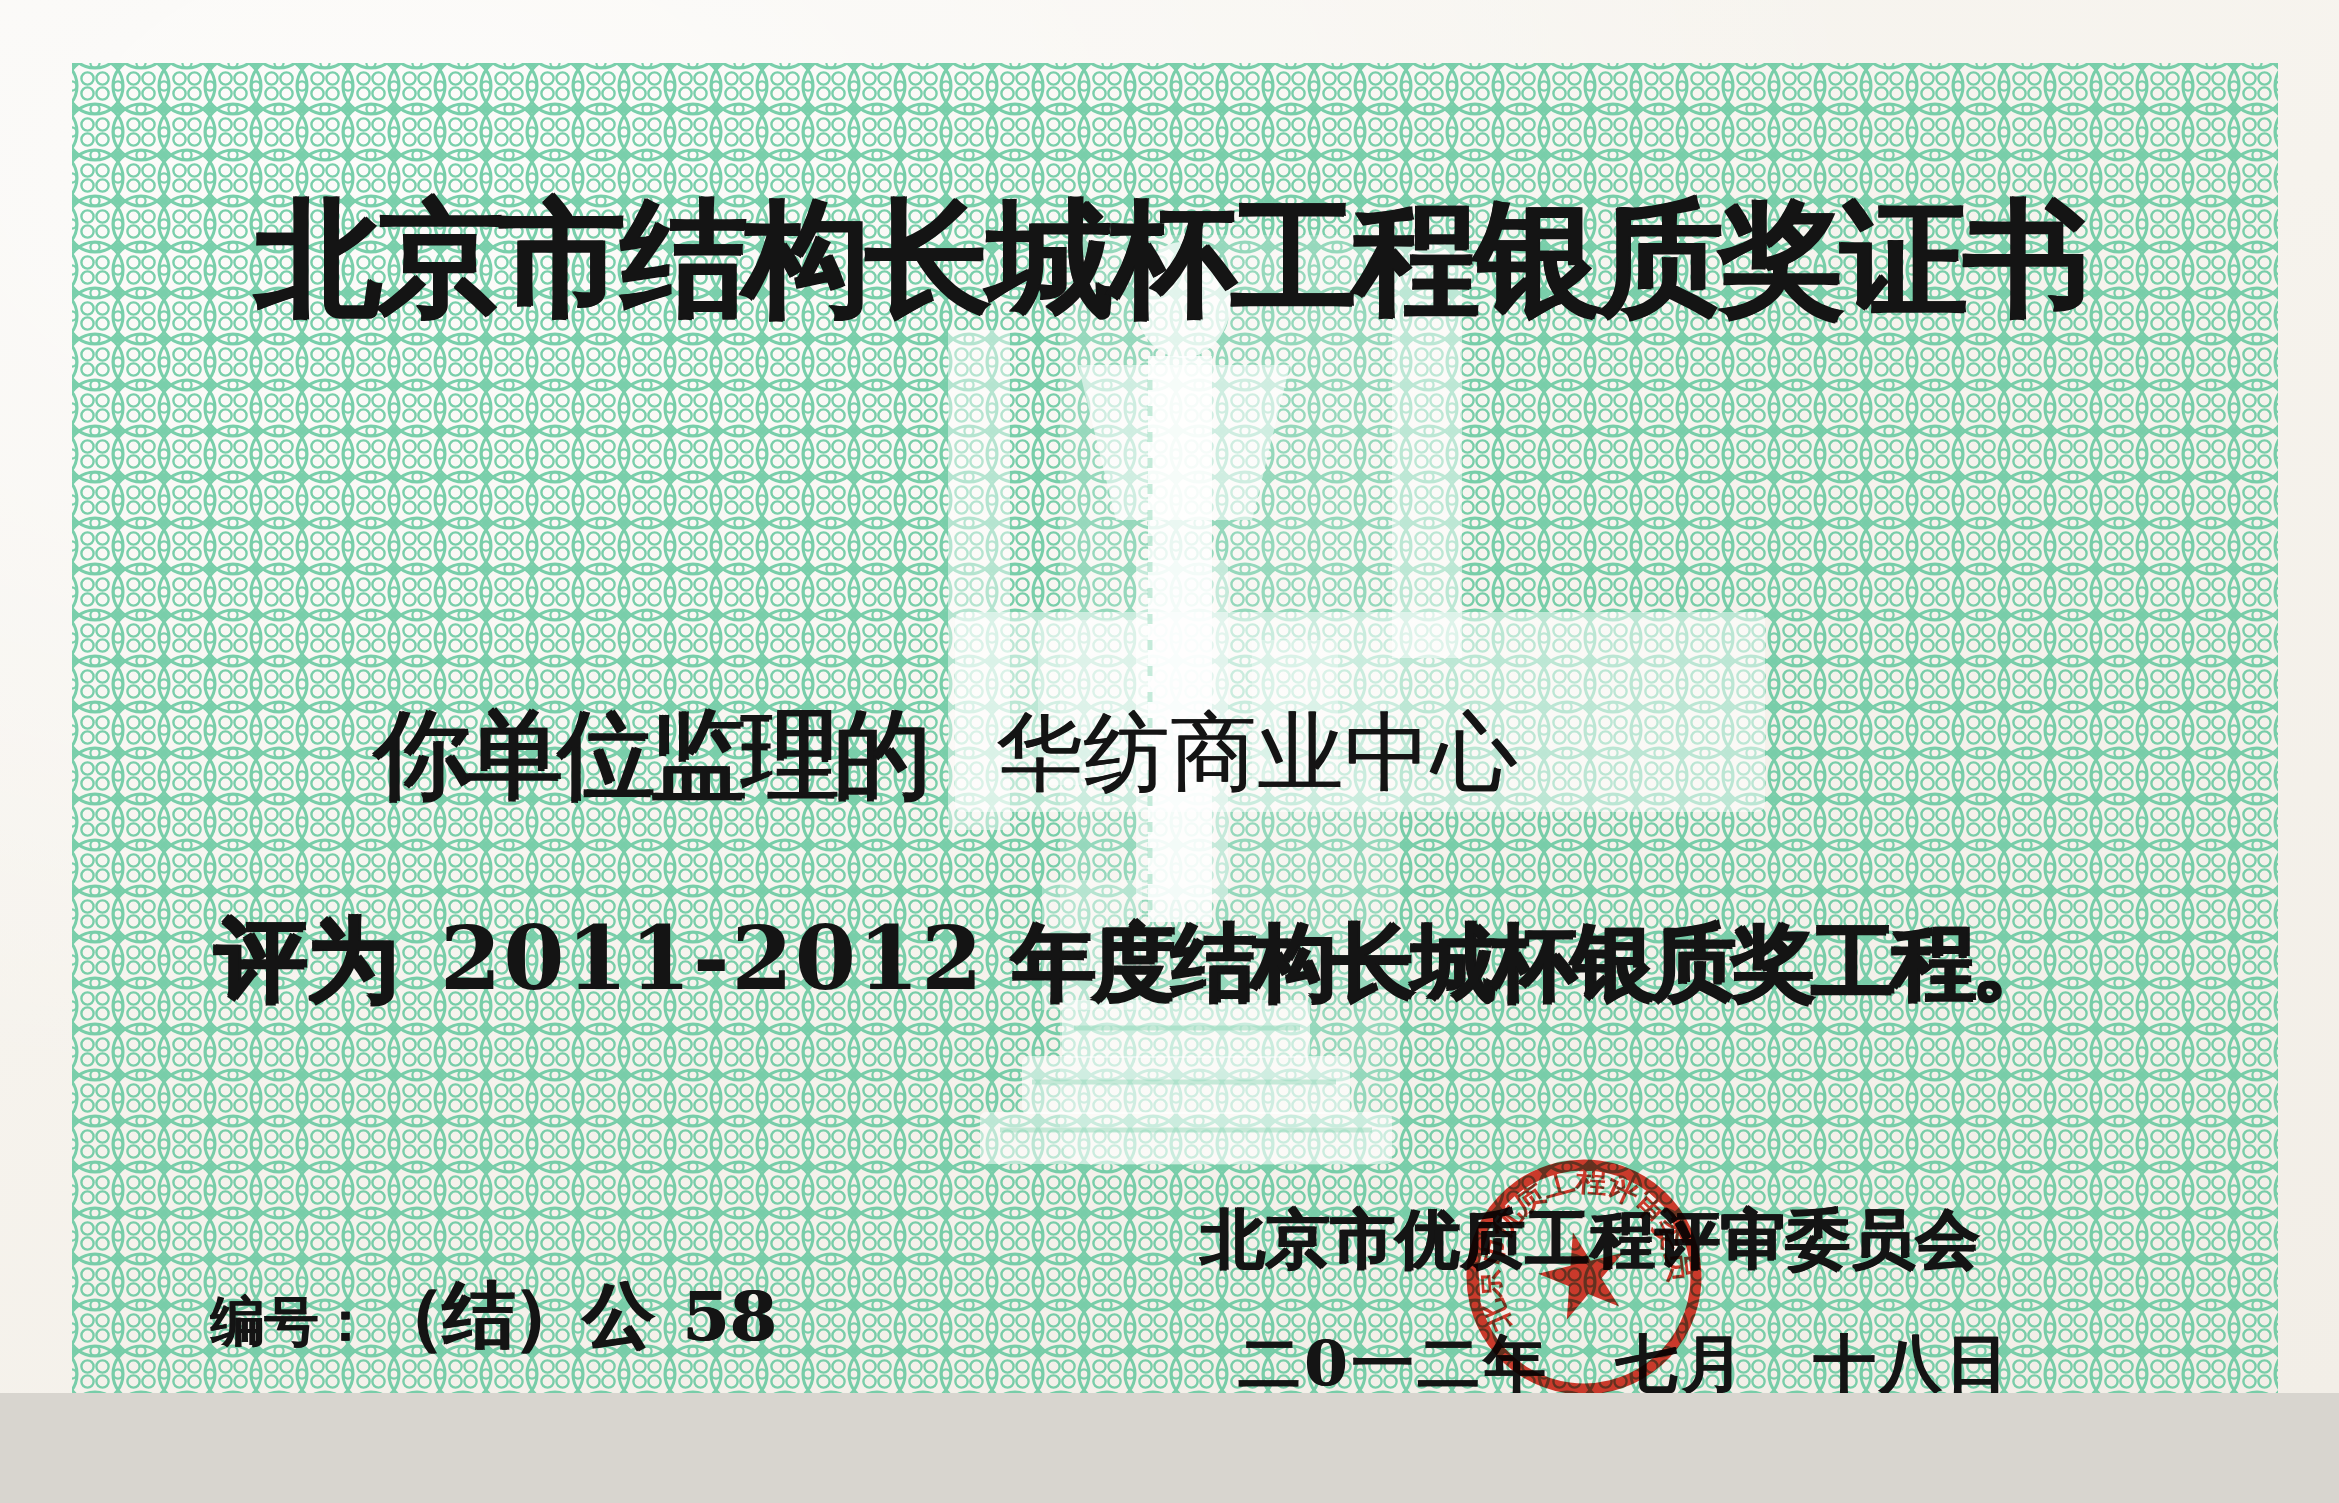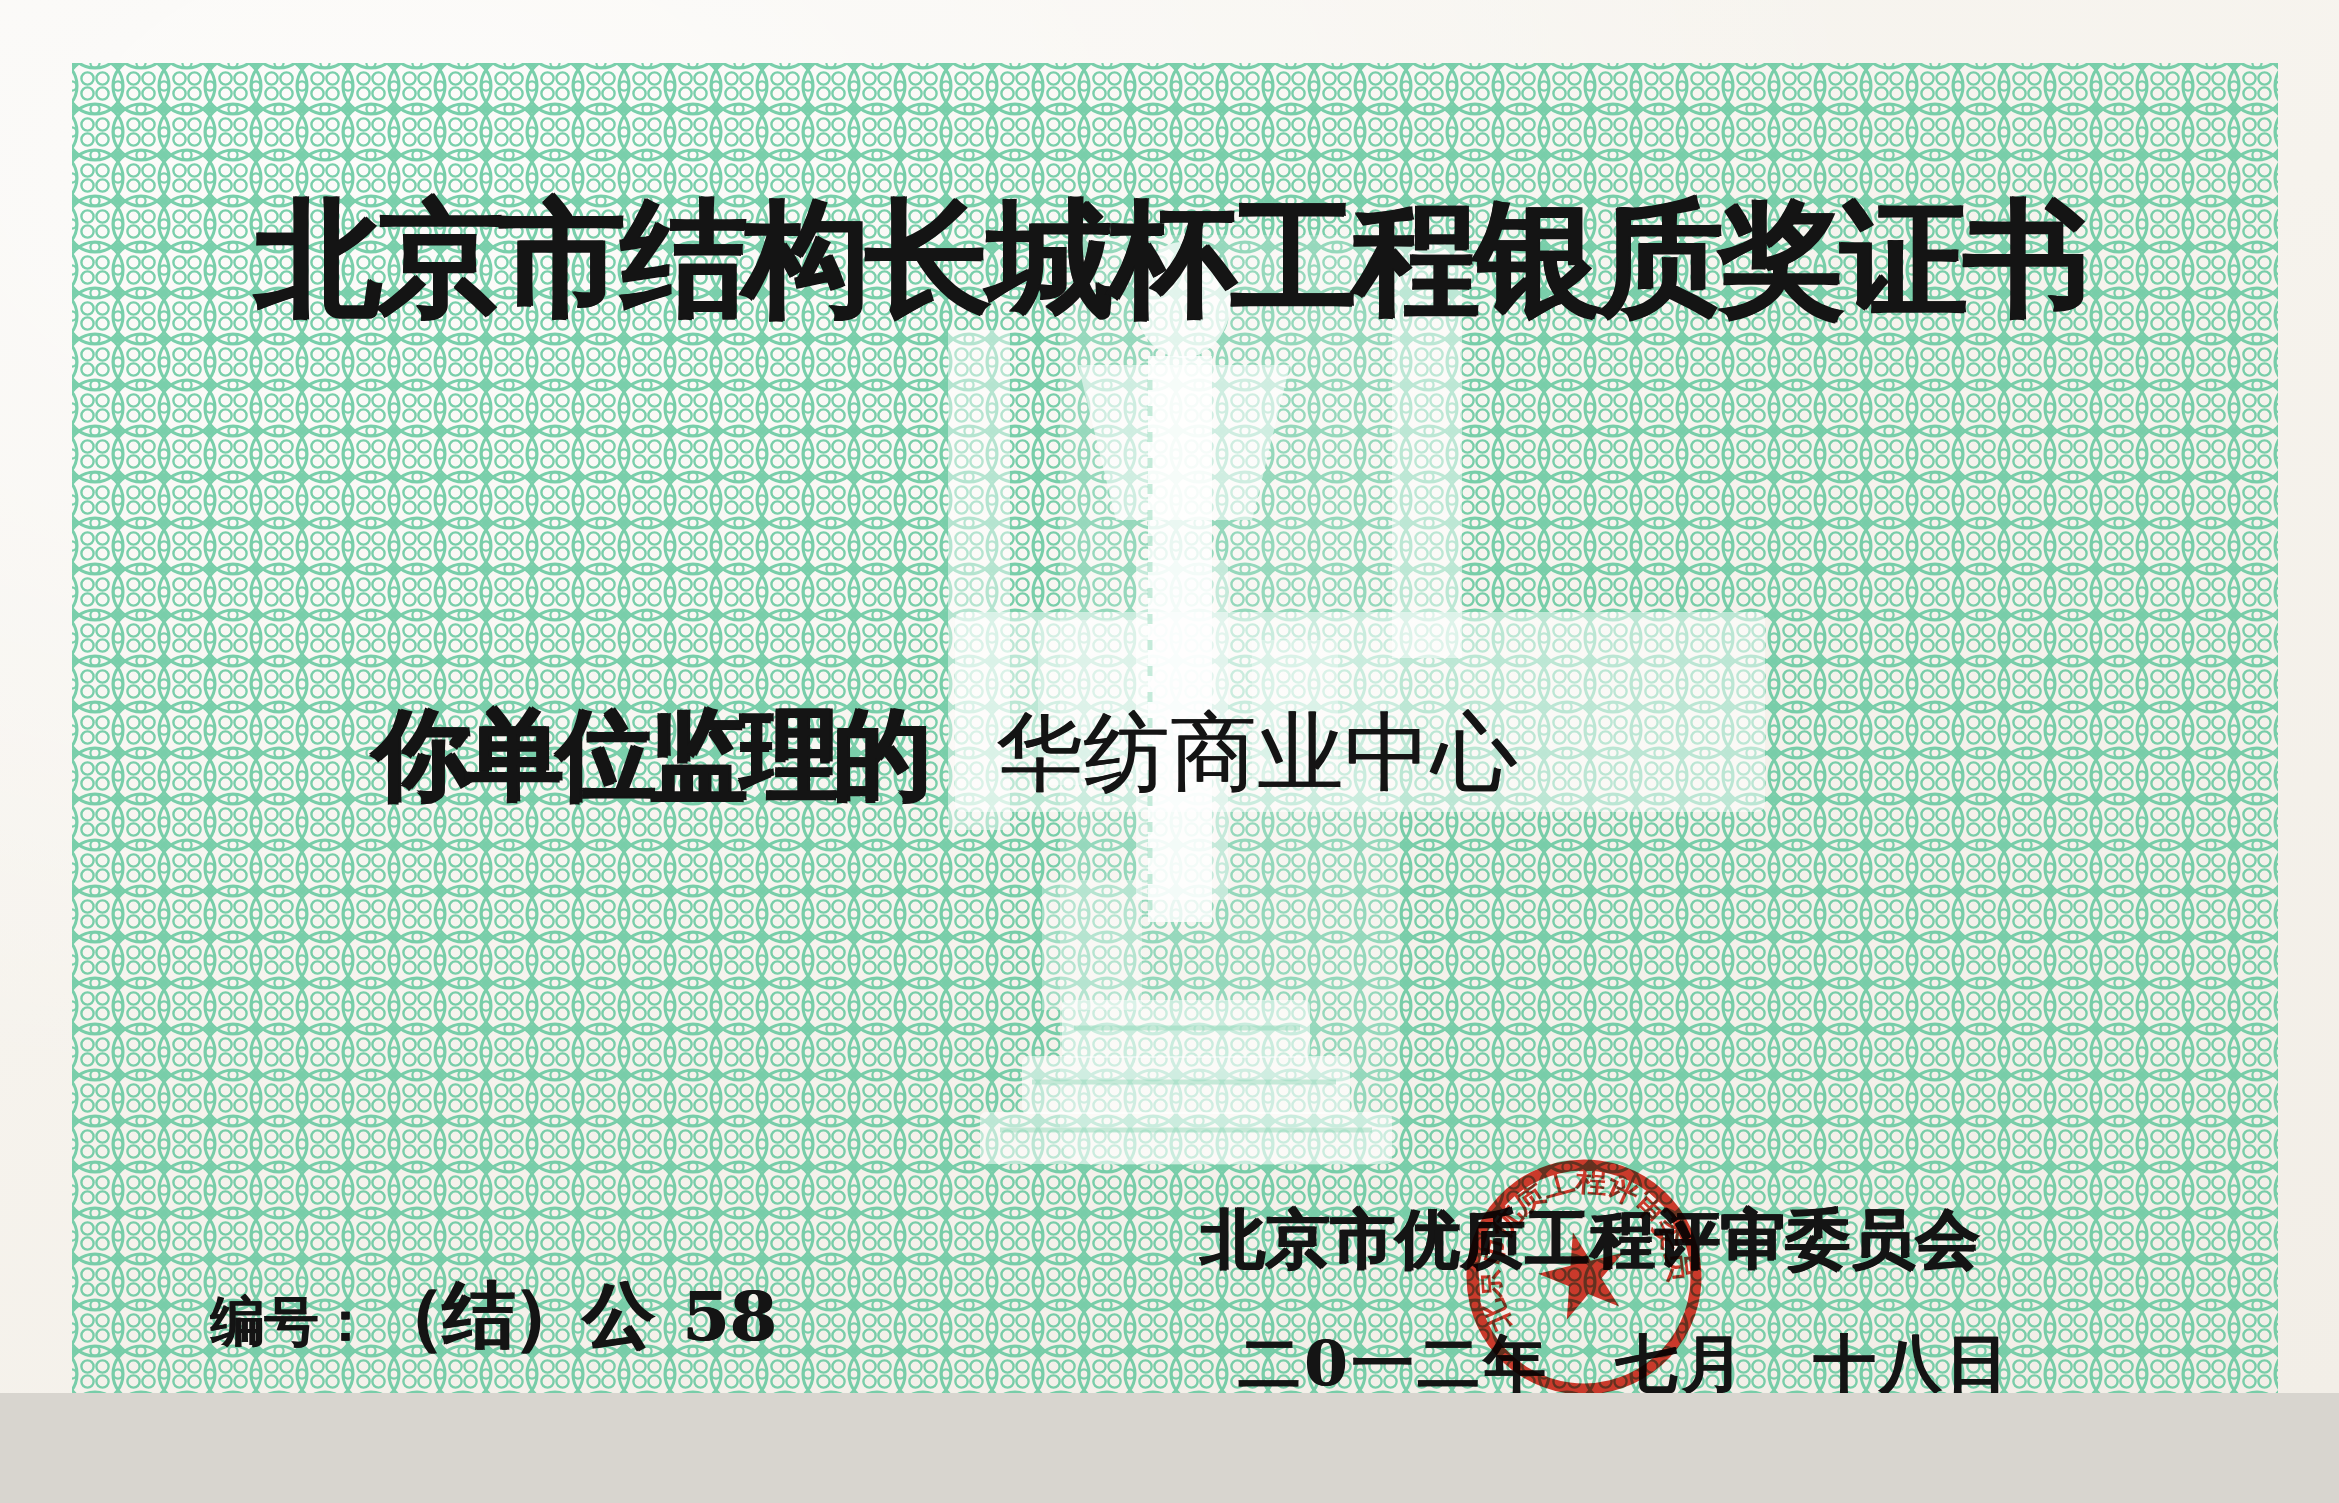--- a/index.html
+++ b/index.html
@@ -35,21 +35,21 @@
   .company {
     left: 0; top: 444px; width: 100%;
     text-align: center;
     font-size: 93px; font-weight: bold;
     letter-spacing: 2px;
     font-family: "DejaVu Serif", serif;
     text-shadow: 1px 0 0 #141414;
   }
   .line-recipient { left: 372px; top: 690px; }
   .recipient-prefix {
-    font-size: 98px; font-weight: bold; letter-spacing: -6px;
+    font-size: 98px; font-weight: normal; letter-spacing: -6px;
     text-shadow: 3px 0 0 #141414, 0 2px 0 #141414;
   }
   .project-name {
     font-size: 86px; font-weight: normal; letter-spacing: 1px;
     margin-left: 72px;
     text-shadow: 1px 0 0 #141414;
     vertical-align: 6px;
   }
   .line-suffix {
     left: 1960px; top: 698px;
@@ -178,20 +178,23 @@
   </svg>
 
   <div class="txt title">北京市结构长城杯工程银质奖证书</div>
 
 
   <div class="txt line-recipient">
     <span class="recipient-prefix">你单位监理的</span><span class="project-name">华纺商业中心</span>
   </div>
 
 
+  <div class="txt line-award">
+    <span class="award-rated">评为</span><span class="award-period">2011-2012</span><span class="award-text">年度结构长城杯银质奖工程。</span>
+  </div>
 
   <div class="txt issuer">北京市优质工程评审委员会</div>
 
   <div class="txt date-line">二0一二年　七月　十八日</div>
 
   <div class="txt serial-line">
     <span class="serial-label">编号：</span><span class="serial-prefix">（结）公</span><span class="serial-number">58</span>
   </div>
 
   <svg class="layer seal-layer" width="2339" height="1503" viewBox="0 0 2339 1503" aria-hidden="true">

